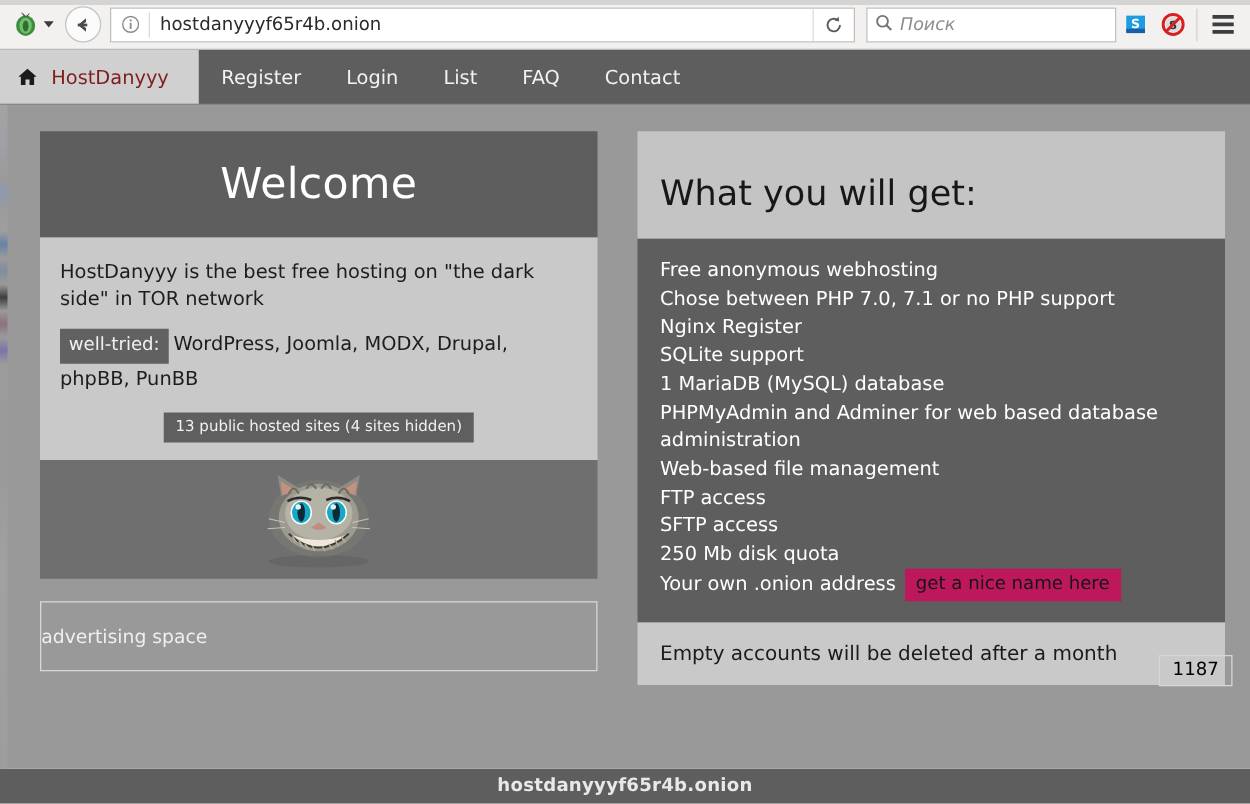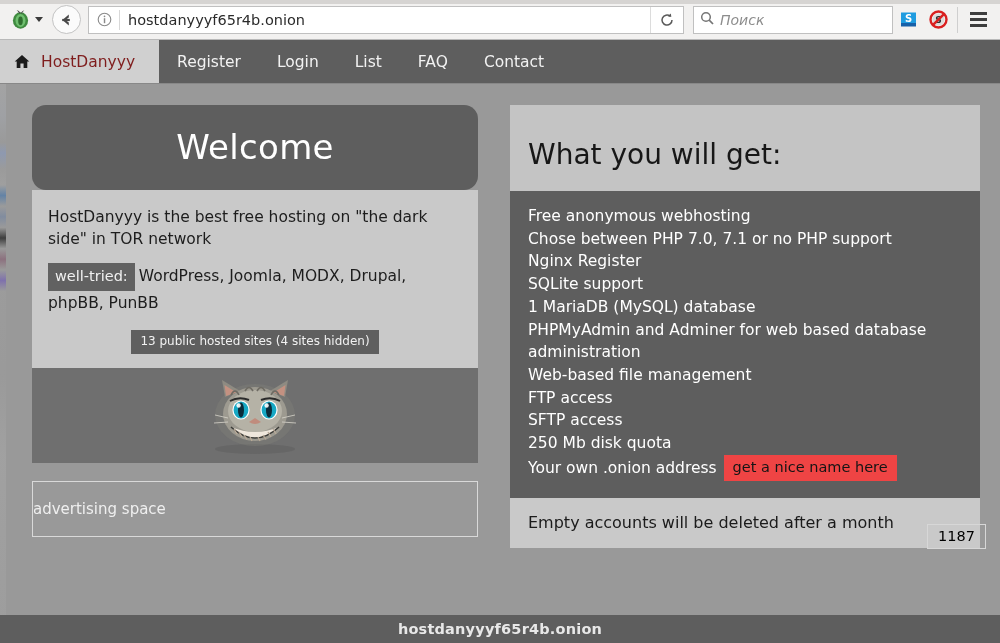--- a/index.html
+++ b/index.html
@@ -101,21 +101,21 @@
     opacity: .85;
   }
   .cols { display: flex; gap: 32px; padding: 21px 20px 0 32px; }
   .col-left { flex: 0 0 446px; }
   .col-right { flex: 1 1 auto; }
 
   
   .panel-welcome-head {
     background: #5e5e5e; color: #ffffff;
     text-align: center; padding: 22px 10px 23px;
-    font-size: 34px; font-weight: 400; letter-spacing: .3px; border-radius: 14px;
+    font-size: 34px; font-weight: 400; letter-spacing: .3px;
   }
   .panel-welcome-body {
     background: #c9c9c9; color: #1d1d1d;
     padding: 16px 16px 14px; font-size: 15.5px; line-height: 1.43;
   }
   .welcome-intro { margin-bottom: 13px; }
   .welltried-line { line-height: 1.62; }
   .badge-dark {
     display: inline-block; background: #616161; color: #f0f0f0;
     padding: 2px 7px; font-size: 14.5px; margin-right: 4px;
@@ -139,21 +139,21 @@
   .panel-get-head {
     background: #c4c4c4; color: #171717;
     padding: 33px 18px 20px; font-size: 28px; font-weight: 400;
   }
   .panel-get-body {
     background: #5e5e5e; color: #ffffff;
     padding: 14px 18px 17px; font-size: 15.5px; line-height: 1.465;
   }
   .feat-row { display: block; }
   .inline-btn {
-    display: inline-block; background: #ef4444; color: #151515;
+    display: inline-block; background: #be185d; color: #151515;
     font-size: 14.5px; padding: 2px 9px 3px; margin-left: 7px;
     vertical-align: 1px;
   }
   .panel-get-foot {
     background: #c9c9c9; color: #1b1b1b;
     padding: 15px 18px 16px; font-size: 16px;
   }
 
   .counter-wrap { position: absolute; right: 14px; top: 440px; }
   .counter {

